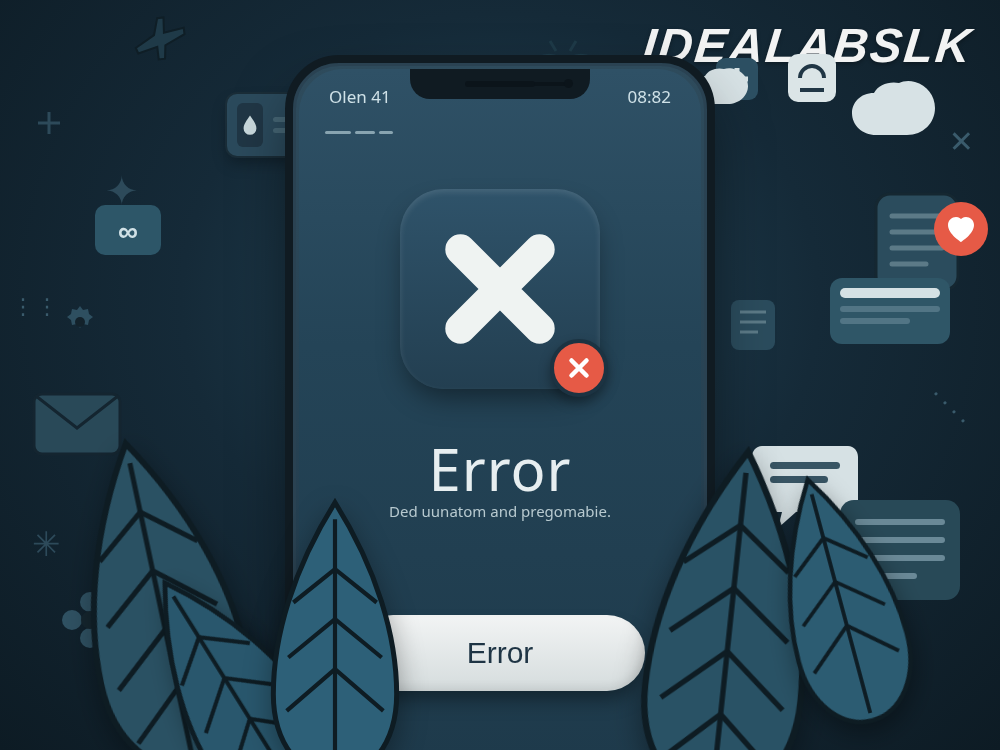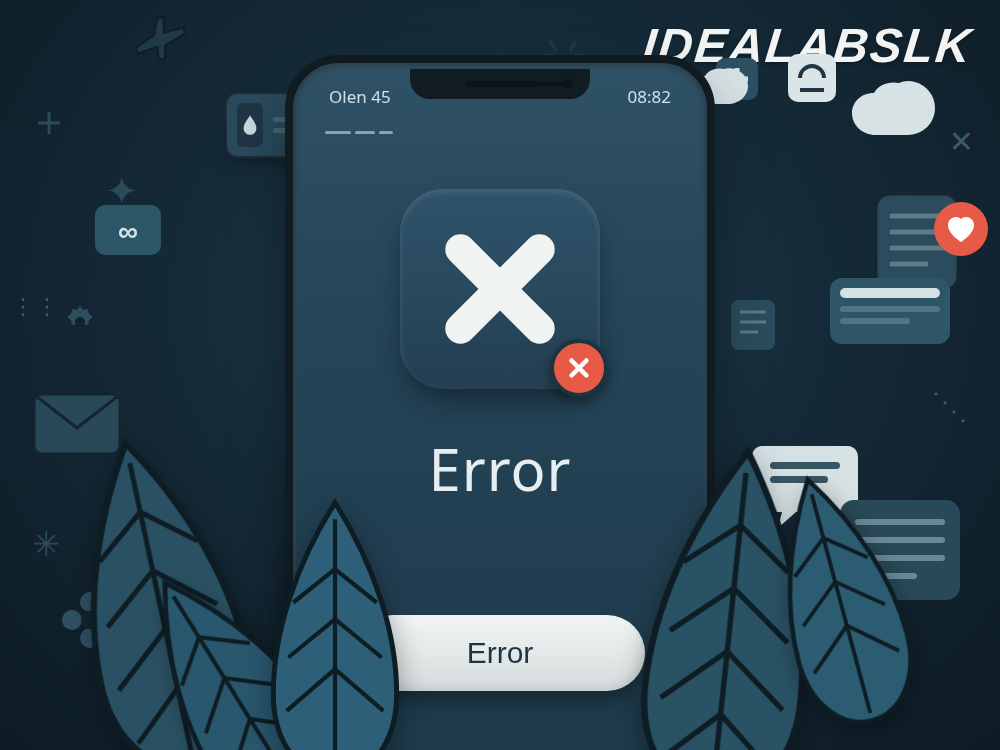--- a/index.html
+++ b/index.html
@@ -308,21 +308,21 @@
 </div>
 
 <div class="phone">
   <div class="phone-inner">
     <div class="notch">
       <div class="speaker"></div>
       <div class="camera-dot"></div>
     </div>
 
     <div class="status-bar">
-      <span class="status-left">Olen 45</span>
+      <span class="status-left">Olen 41</span>
       <span>08:82</span>
     </div>
 
     <div class="menu-row">
       <span></span>
         <span></span>
         <span></span>
     </div>
 
     <div class="app-icon">
@@ -330,20 +330,21 @@
           <path d="M24 24l52 52M76 24l-52 52" stroke="#eff3f2" stroke-width="20" stroke-linecap="round" fill="none"></path>
         </svg>
       <div class="error-badge">
         <svg viewBox="0 0 40 40">
             <path d="M10 10l20 20M30 10l-20 20" stroke="#fff" stroke-width="6" stroke-linecap="round" fill="none"></path>
           </svg>
       </div>
     </div>
 
     <div class="title">Error</div>
+    <div class="subtitle">Ded uunatom and pregomabie.</div>
 
     <button class="action-button">Error</button>
   </div>
 </div>
 
 <div class="accent-send">
   <svg viewBox="0 0 24 24">
       <path fill="#fff" d="M3 12l18-9-6 9 6 9z"></path>
     </svg>
 </div>

